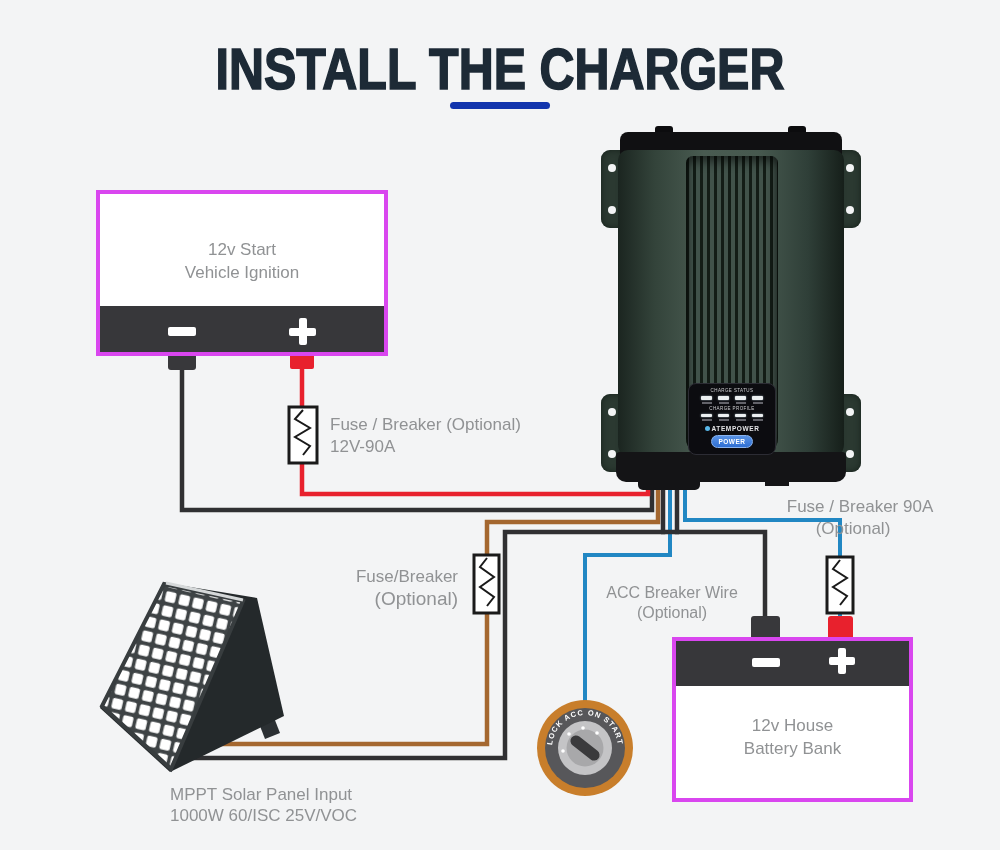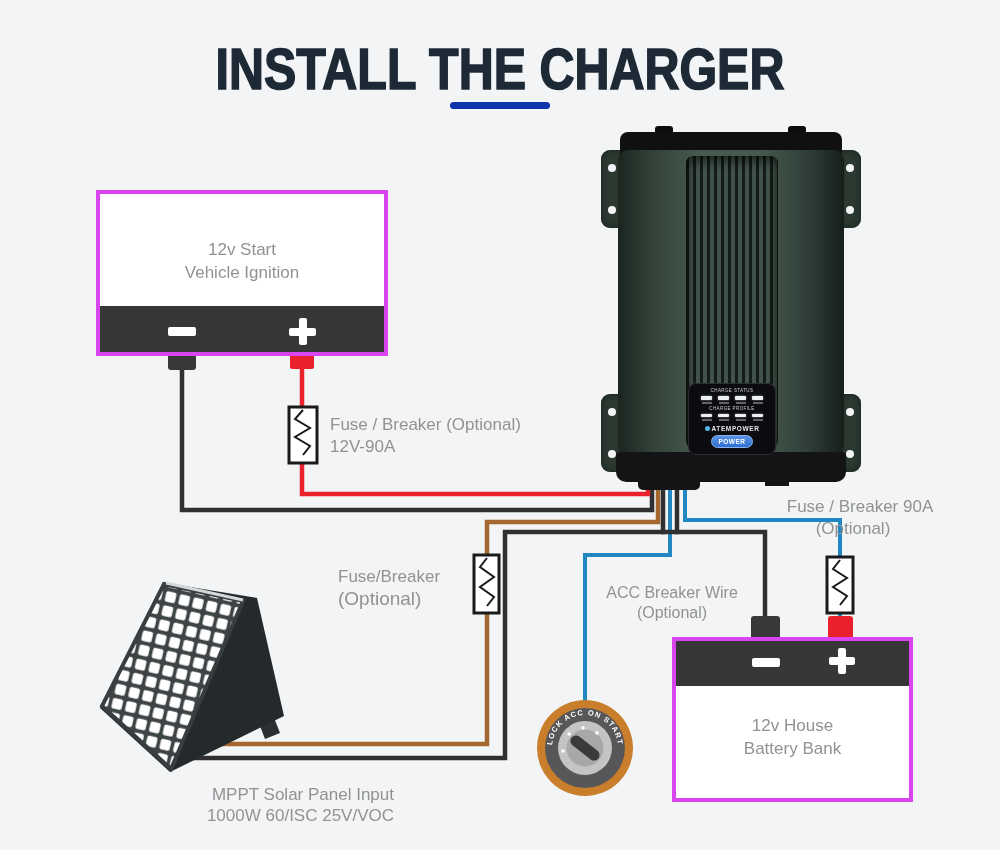--- a/index.html
+++ b/index.html
@@ -214,33 +214,33 @@
     <div class="cap-bottom"></div>
     <div class="tab-wires"></div>
     <div class="tab-small"></div>
   </div>
 
   <div class="lbl" style="left:330px;top:414px;">
     <div>Fuse / Breaker (Optional)</div>
     <div>12V-90A</div>
   </div>
 
-  <div class="lbl" style="left:338px;top:566px;width:120px;">
+  <div class="lbl" style="left:338px;top:566px;width:120px;text-align:right;">
     <div>Fuse/Breaker</div>
     <div class="big">(Optional)</div>
   </div>
 
   <div class="lbl" style="left:785px;top:496px;width:150px;text-align:center;">
     <div>Fuse / Breaker 90A</div>
     <div style="padding-right:14px;">(Optional)</div>
   </div>
 
   <div class="lbl" style="left:598px;top:583px;width:148px;text-align:center;font-size:16px;line-height:20px;">
     <div>ACC Breaker Wire</div>
     <div>(Optional)</div>
   </div>
 
-  <div class="lbl" style="left:170px;top:784px;width:224px;text-align:right;line-height:21px;">
+  <div class="lbl" style="left:170px;top:784px;width:224px;text-align:left;line-height:21px;">
     <div>MPPT Solar Panel Input</div>
     <div>1000W 60/ISC 25V/VOC</div>
   </div>
 
 </div>
 
 </body></html>

